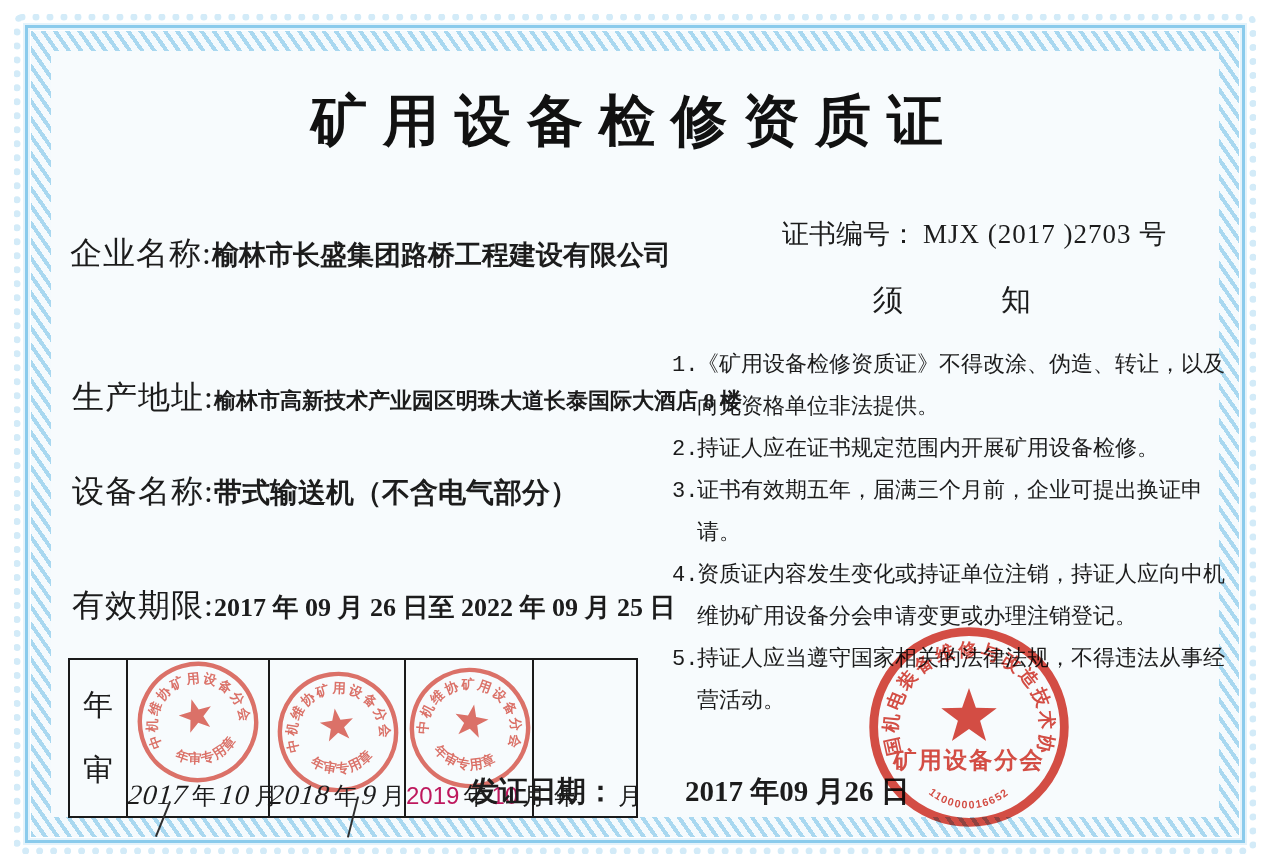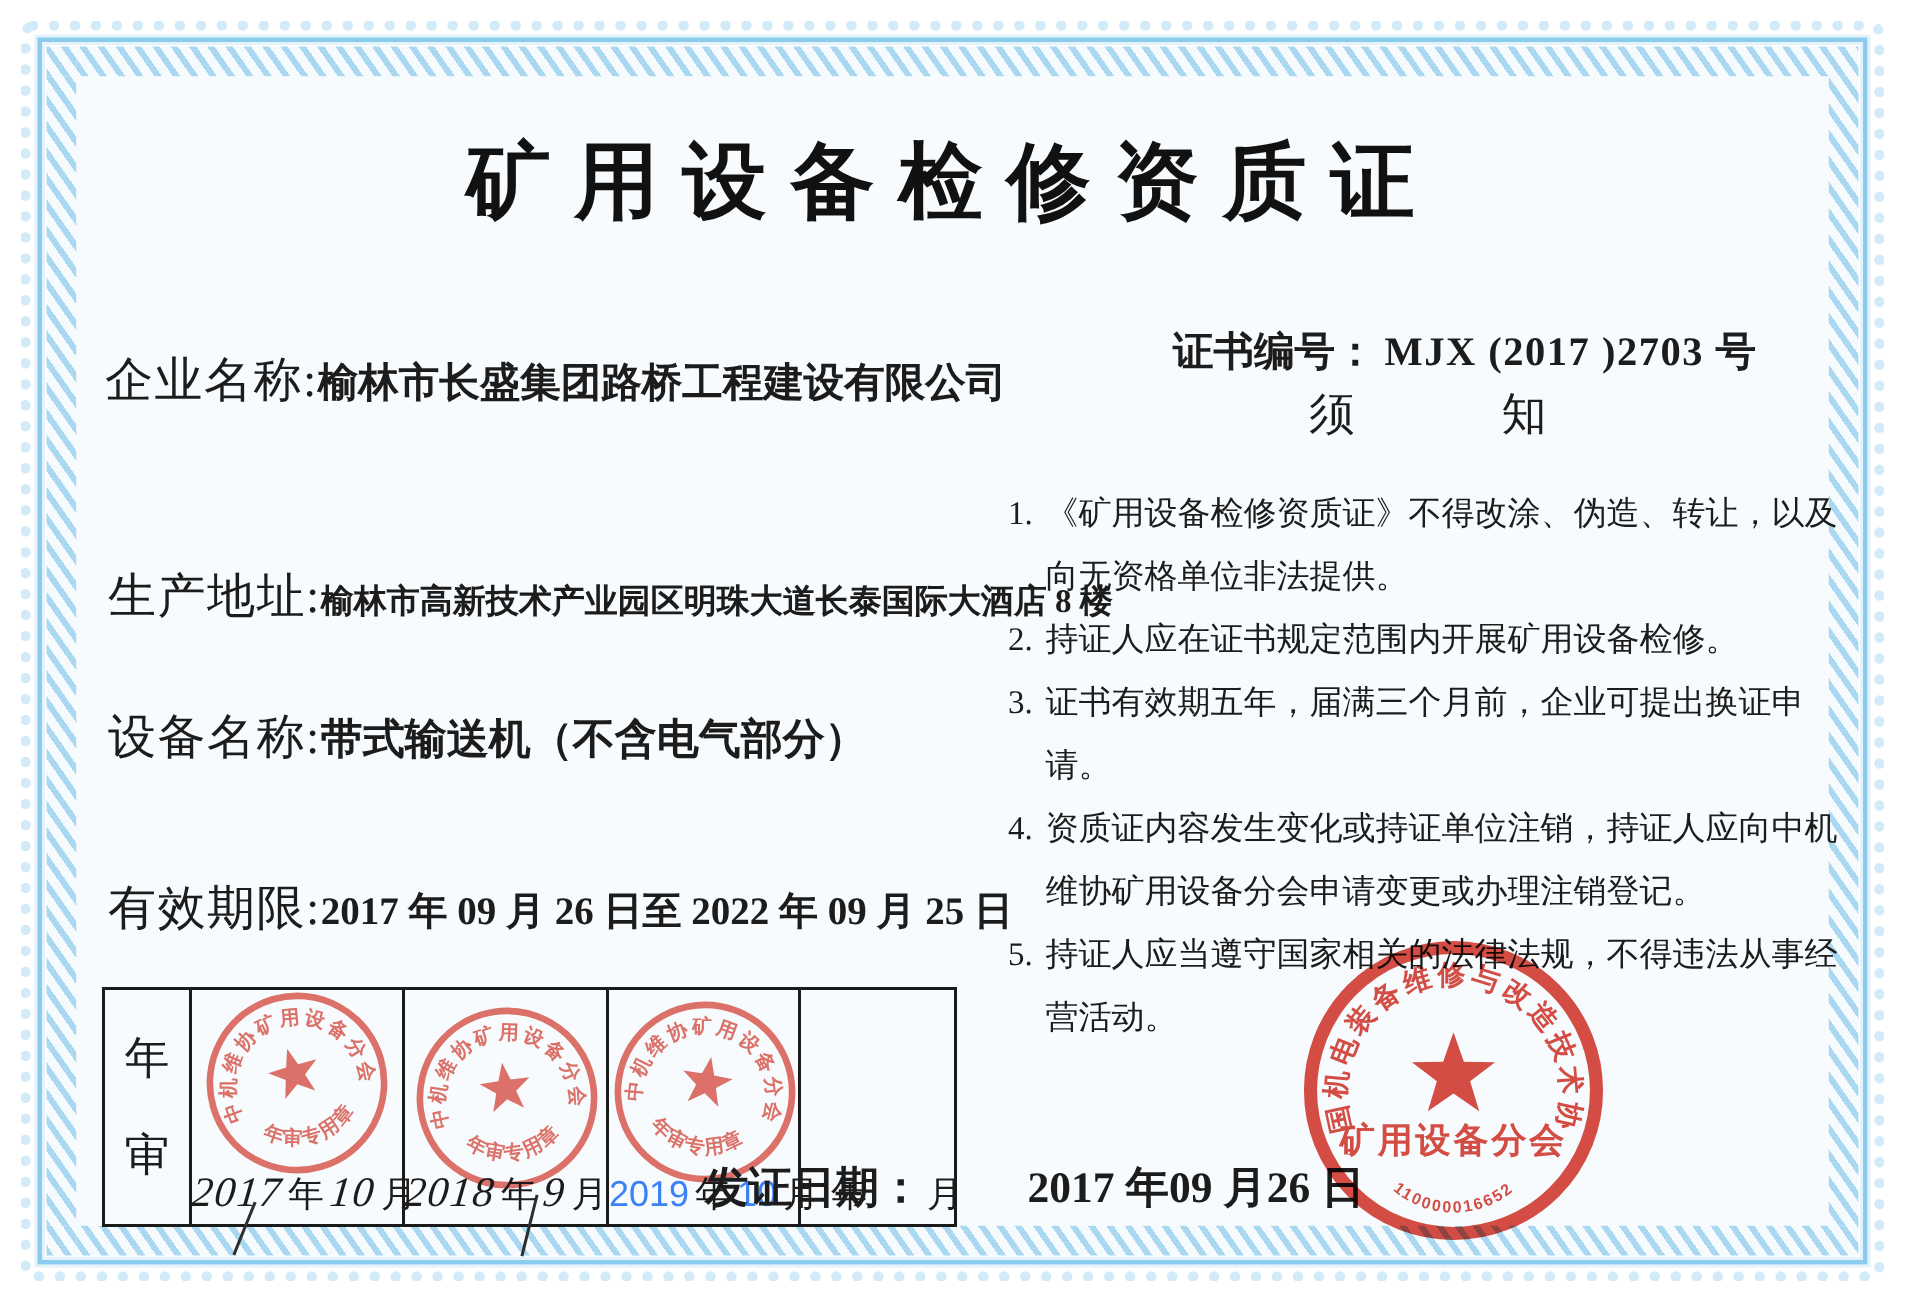--- a/index.html
+++ b/index.html
@@ -14,52 +14,52 @@
             border-image: repeating-linear-gradient(55deg, #a9d8f0 0 4px, rgba(169,216,240,0.12) 4px 10px) 20; }
   .paper  { position:absolute; inset:51px; background:#f7fbfd; }
 
   .abs { position:absolute; }
 
   .title {
     left:0; top:84px; width:100%; text-align:center;
     font-family:Liberation Sans, sans-serif; font-weight:700;
     font-size:56px; letter-spacing:16px; color:#111;
   }
-  .cert-no { left:782px; top:216px; font-weight:700; font-size:27px; white-space:nowrap; }
+  .cert-no { left:782px; top:216px; font-weight:400; font-size:27px; white-space:nowrap; }
   .cert-no .val { letter-spacing:1px; margin-left:6px; }
 
   .field { white-space:nowrap; }
   .field .lab { font-size:32px; letter-spacing:1px; }
   .field .val { font-weight:700; }
   .f-company { left:70px;  top:232px; }  .f-company .val { font-size:27px; }
   .f-address { left:72px;  top:376px; }  .f-address .val { font-size:22px; }
   .f-device  { left:72px;  top:470px; }  .f-device  .val { font-size:28px; }
   .f-period  { left:72px;  top:584px; }  .f-period  .val { font-size:26px; }
 
-  .notice { left:672px; top:256px; width:560px; }
+  .notice { left:672px; top:280px; width:560px;font-family:Liberation Mono, monospace; }
   .notice-title { text-align:center; font-size:30px; letter-spacing:34px; padding-left:34px; margin-bottom:24px; }
   .notice-item { position:relative; padding-left:25px; font-size:22px; line-height:42px; }
   .notice-item .num { position:absolute; left:0; }
 
   .issuer { left:644px; top:716px; width:600px; font-family:"Liberation Sans", sans-serif;
             font-weight:700; font-size:29px; white-space:nowrap; }
   .issue-date { left:470px; top:772px; width:760px; text-align:left; font-weight:700; font-size:29px; white-space:nowrap; }
   .issue-date .gap { display:inline-block; width:70px; }
 
   
   .ar-table { left:68px; top:658px; width:570px; height:160px; border:2px solid #1a1a1a; display:flex; box-sizing:border-box; }
   .ar-head  { width:56px; border-right:2px solid #1a1a1a; display:flex; flex-direction:column;
               align-items:center; justify-content:space-evenly; font-size:30px; }
   .ar-cell  { position:relative; border-right:2px solid #1a1a1a; box-sizing:border-box; }
   .ar-cell:last-child { border-right:none; }
   .c1 { width:142px; } .c2 { width:136px; } .c3 { width:128px; } .c4 { flex:1; }
   .ar-date { position:absolute; left:0; right:0; bottom:4px; text-align:center; font-size:24px; white-space:nowrap; }
   .ar-date .d-char { margin:0 4px; }
   .hand { font-style:italic; font-size:28px; letter-spacing:1px; transform:skewX(-6deg); display:inline-block; }
-  .redstamp { color:#3b82f6; font-family:"Liberation Sans", sans-serif; }
+  .redstamp { color:#be185d; font-family:"Liberation Sans", sans-serif; }
   .wide .d-char { margin:0 20px; }
 
   .stamp { position:absolute; width:132px; height:132px; opacity:.85; mix-blend-mode:multiply; }
   .st1 { left:4px;  top:-4px; transform:rotate(-16deg); }
   .st2 { left:2px;  top:6px;  transform:rotate(-8deg); }
   .st3 { left:-2px; top:2px;  transform:rotate(10deg); }
   .big-seal { position:absolute; left:862px; top:620px; width:214px; height:214px; opacity:.88; mix-blend-mode:multiply; }
 
   .pen-tail { position:absolute; width:2px; background:#2e2e2e; }
   .t1 { left:162px; top:800px; height:38px; transform:rotate(22deg); }

